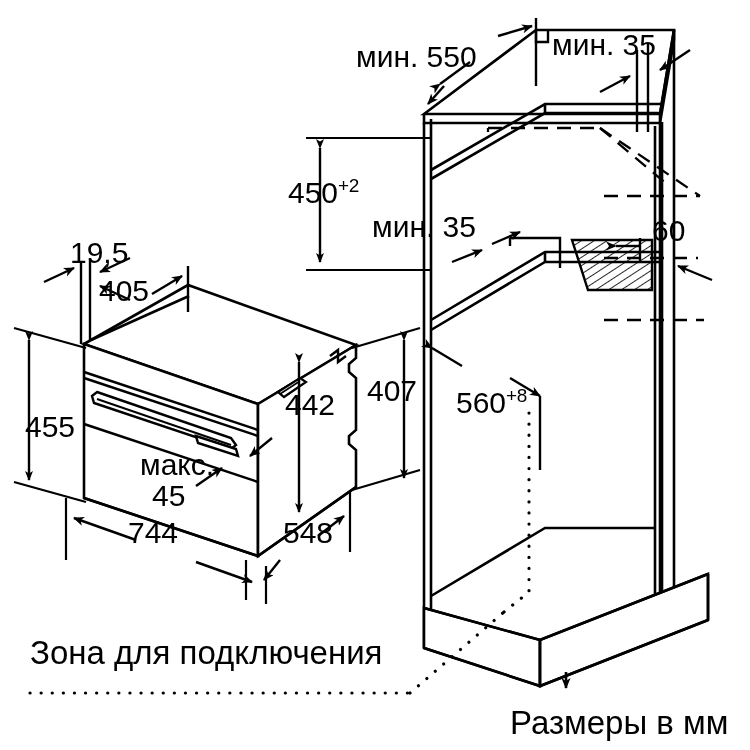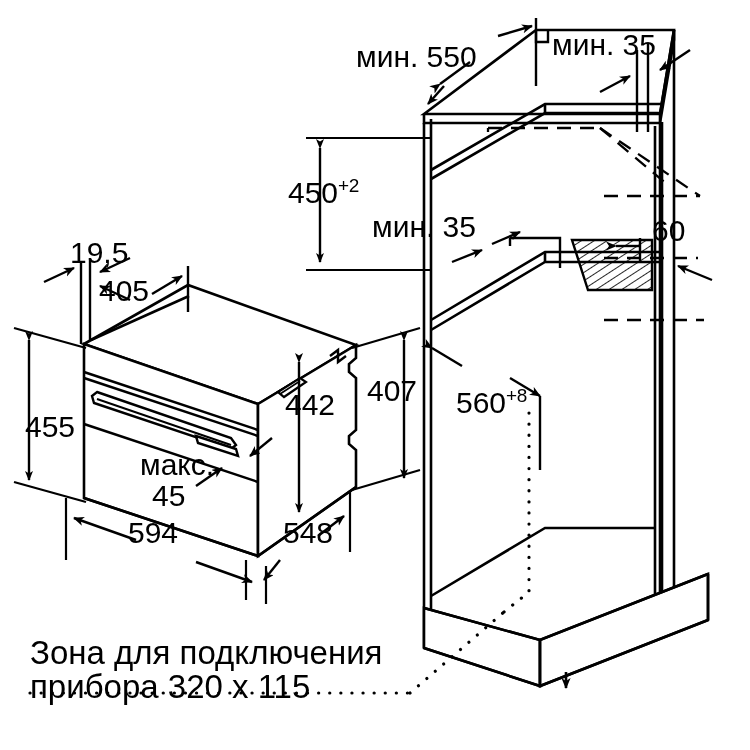--- a/index.html
+++ b/index.html
@@ -239,22 +239,22 @@
   <div class="lbl dim" style="left:25px; top:375px;margin-top:37px;">455</div>
 
   <div class="lbl dim" style="left:367px; top:376px;">407</div>
 
   <div class="lbl dim" style="left:285px; top:390px;">442</div>
 
   <div class="lbl dim" style="left:140px; top:450px;">макс.</div>
 
   <div class="lbl dim" style="left:152px; top:481px;">45</div>
 
-  <div class="lbl dim" style="left:128px; top:518px;">594</div>
+  <div class="lbl dim" style="left:128px; top:518px;">744</div>
 
   <div class="lbl dim" style="left:283px; top:518px;">548</div>
 
   <div class="lbl note-big" style="left:30px; top:636px;">Зона для подключения</div>
 
-  <div class="lbl note-big" style="left:30px; top:670px;">прибора 320 x 115</div>
-
+
+  <div class="lbl note-big" style="left:510px; top:706px;">Размеры в мм</div>
 
 </div>
 
 </body></html>

